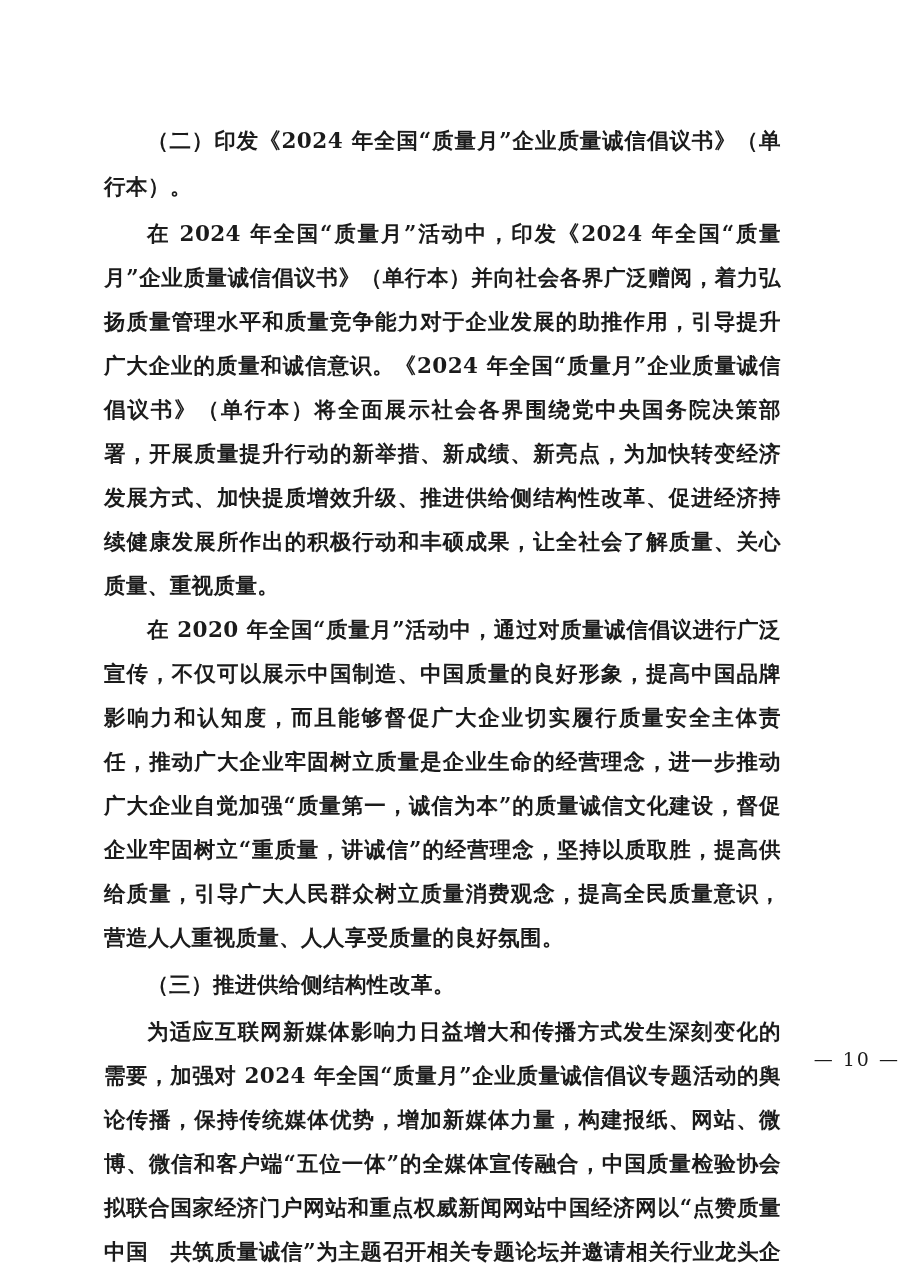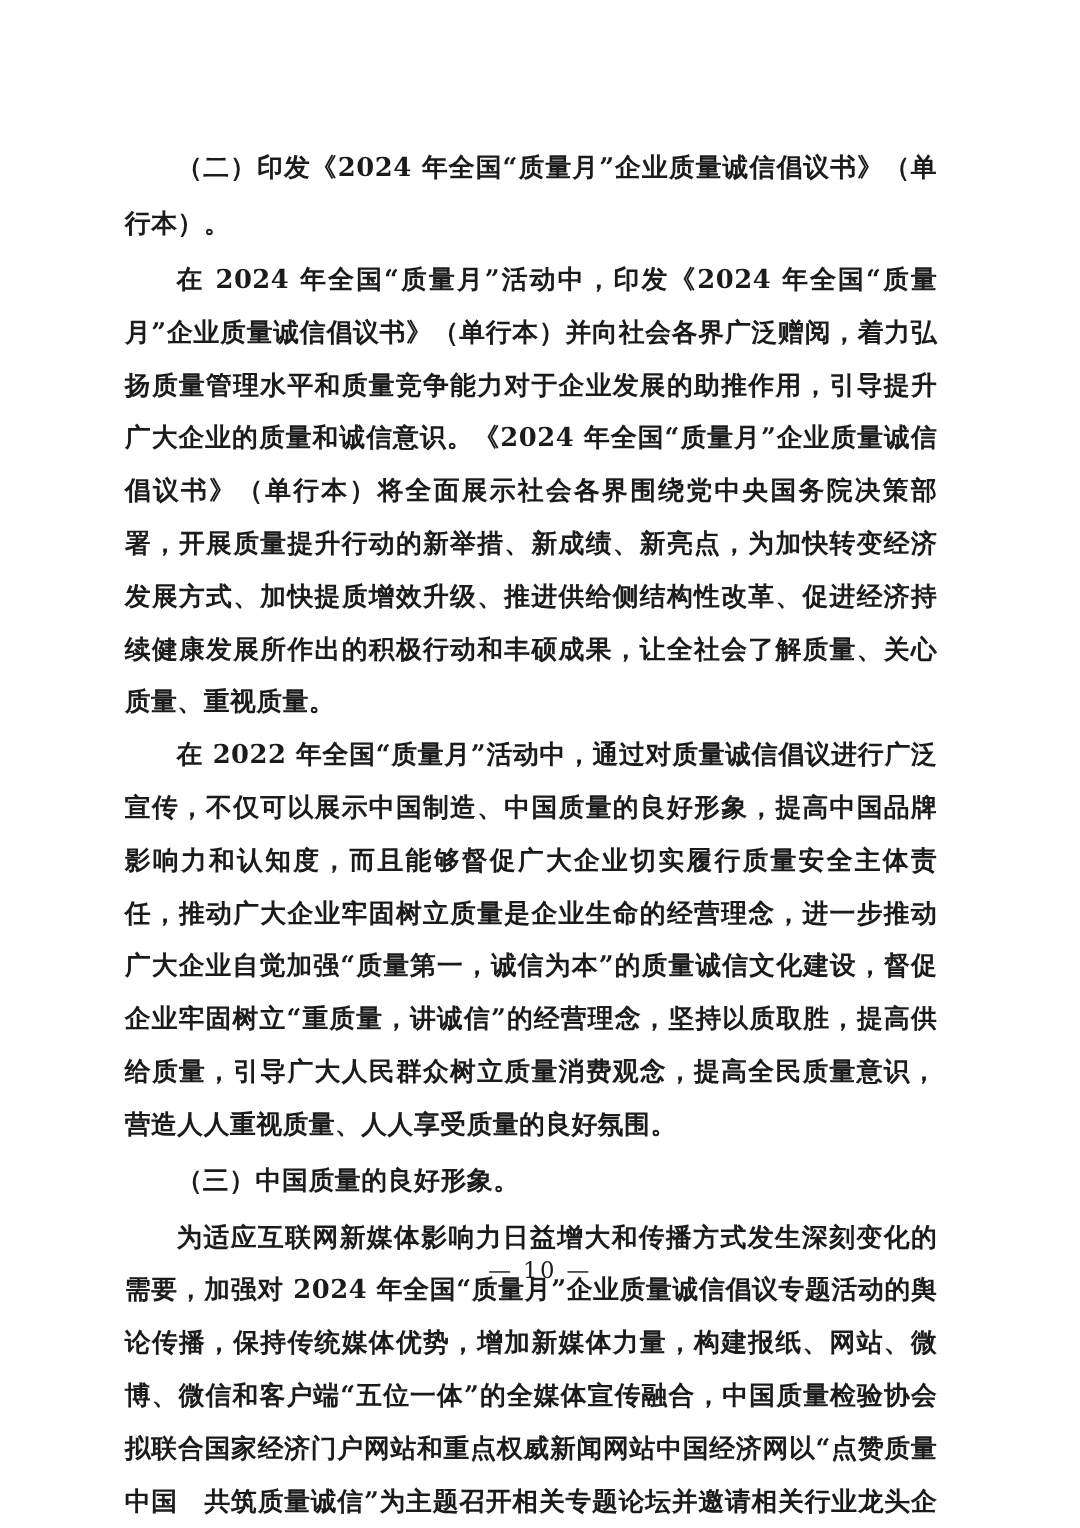--- a/index.html
+++ b/index.html
@@ -51,32 +51,32 @@
     margin-top: 0px;
   }
   .para + .heading {
     margin-top: 2px;
   }
   .footer {
     position: absolute;
     left: 0;
     bottom: 58px;
     width: 900px;
-    text-align: center;
+    text-align: right;
     font-size: 19px;
     letter-spacing: 2px;
     color: #1b1b1b;
     font-family: "DejaVu Serif", "Liberation Serif", serif;
   }
 </style>
 </head>
 <body>
 
 <div class="page">
   <div class="doc-body">
     <p class="heading">（二）印发《2024 年全国“质量月”企业质量诚信倡议书》（单行本）。</p>
     <p class="para">在 2024 年全国“质量月”活动中，印发《2024 年全国“质量月”企业质量诚信倡议书》（单行本）并向社会各界广泛赠阅，着力弘扬质量管理水平和质量竞争能力对于企业发展的助推作用，引导提升广大企业的质量和诚信意识。《2024 年全国“质量月”企业质量诚信倡议书》（单行本）将全面展示社会各界围绕党中央国务院决策部署，开展质量提升行动的新举措、新成绩、新亮点，为加快转变经济发展方式、加快提质增效升级、推进供给侧结构性改革、促进经济持续健康发展所作出的积极行动和丰硕成果，让全社会了解质量、关心质量、重视质量。</p>
-    <p class="para">在 2022 年全国“质量月”活动中，通过对质量诚信倡议进行广泛宣传，不仅可以展示中国制造、中国质量的良好形象，提高中国品牌影响力和认知度，而且能够督促广大企业切实履行质量安全主体责任，推动广大企业牢固树立质量是企业生命的经营理念，进一步推动广大企业自觉加强“质量第一，诚信为本”的质量诚信文化建设，督促企业牢固树立“重质量，讲诚信”的经营理念，坚持以质取胜，提高供给质量，引导广大人民群众树立质量消费观念，提高全民质量意识，营造人人重视质量、人人享受质量的良好氛围。</p>
-    <p class="heading">（三）中国质量的良好形象。</p>
+    <p class="para">在 2020 年全国“质量月”活动中，通过对质量诚信倡议进行广泛宣传，不仅可以展示中国制造、中国质量的良好形象，提高中国品牌影响力和认知度，而且能够督促广大企业切实履行质量安全主体责任，推动广大企业牢固树立质量是企业生命的经营理念，进一步推动广大企业自觉加强“质量第一，诚信为本”的质量诚信文化建设，督促企业牢固树立“重质量，讲诚信”的经营理念，坚持以质取胜，提高供给质量，引导广大人民群众树立质量消费观念，提高全民质量意识，营造人人重视质量、人人享受质量的良好氛围。</p>
+    <p class="heading">（三）推进供给侧结构性改革。</p>
     <p class="para">为适应互联网新媒体影响力日益增大和传播方式发生深刻变化的需要，加强对 2024 年全国“质量月”企业质量诚信倡议专题活动的舆论传播，保持传统媒体优势，增加新媒体力量，构建报纸、网站、微博、微信和客户端“五位一体”的全媒体宣传融合，中国质量检验协会拟联合国家经济门户网站和重点权威新闻网站中国经济网以“点赞质量中国　共筑质量诚信”为主题召开相关专题论坛并邀请相关行业龙头企业进行《“揭榜挂帅”讲述质量诚信故事》的在线访谈，创新宣传形式，提高宣传质量，持续为广大质量诚信标杆企业和质量提升典范企业广泛传播质量、品牌等资讯，为广大优秀企业的质量提升提供切实有效的舆论支持。</p>
   </div>
   <div class="footer">— 10 —</div>
 </div>
 
 </body></html>

